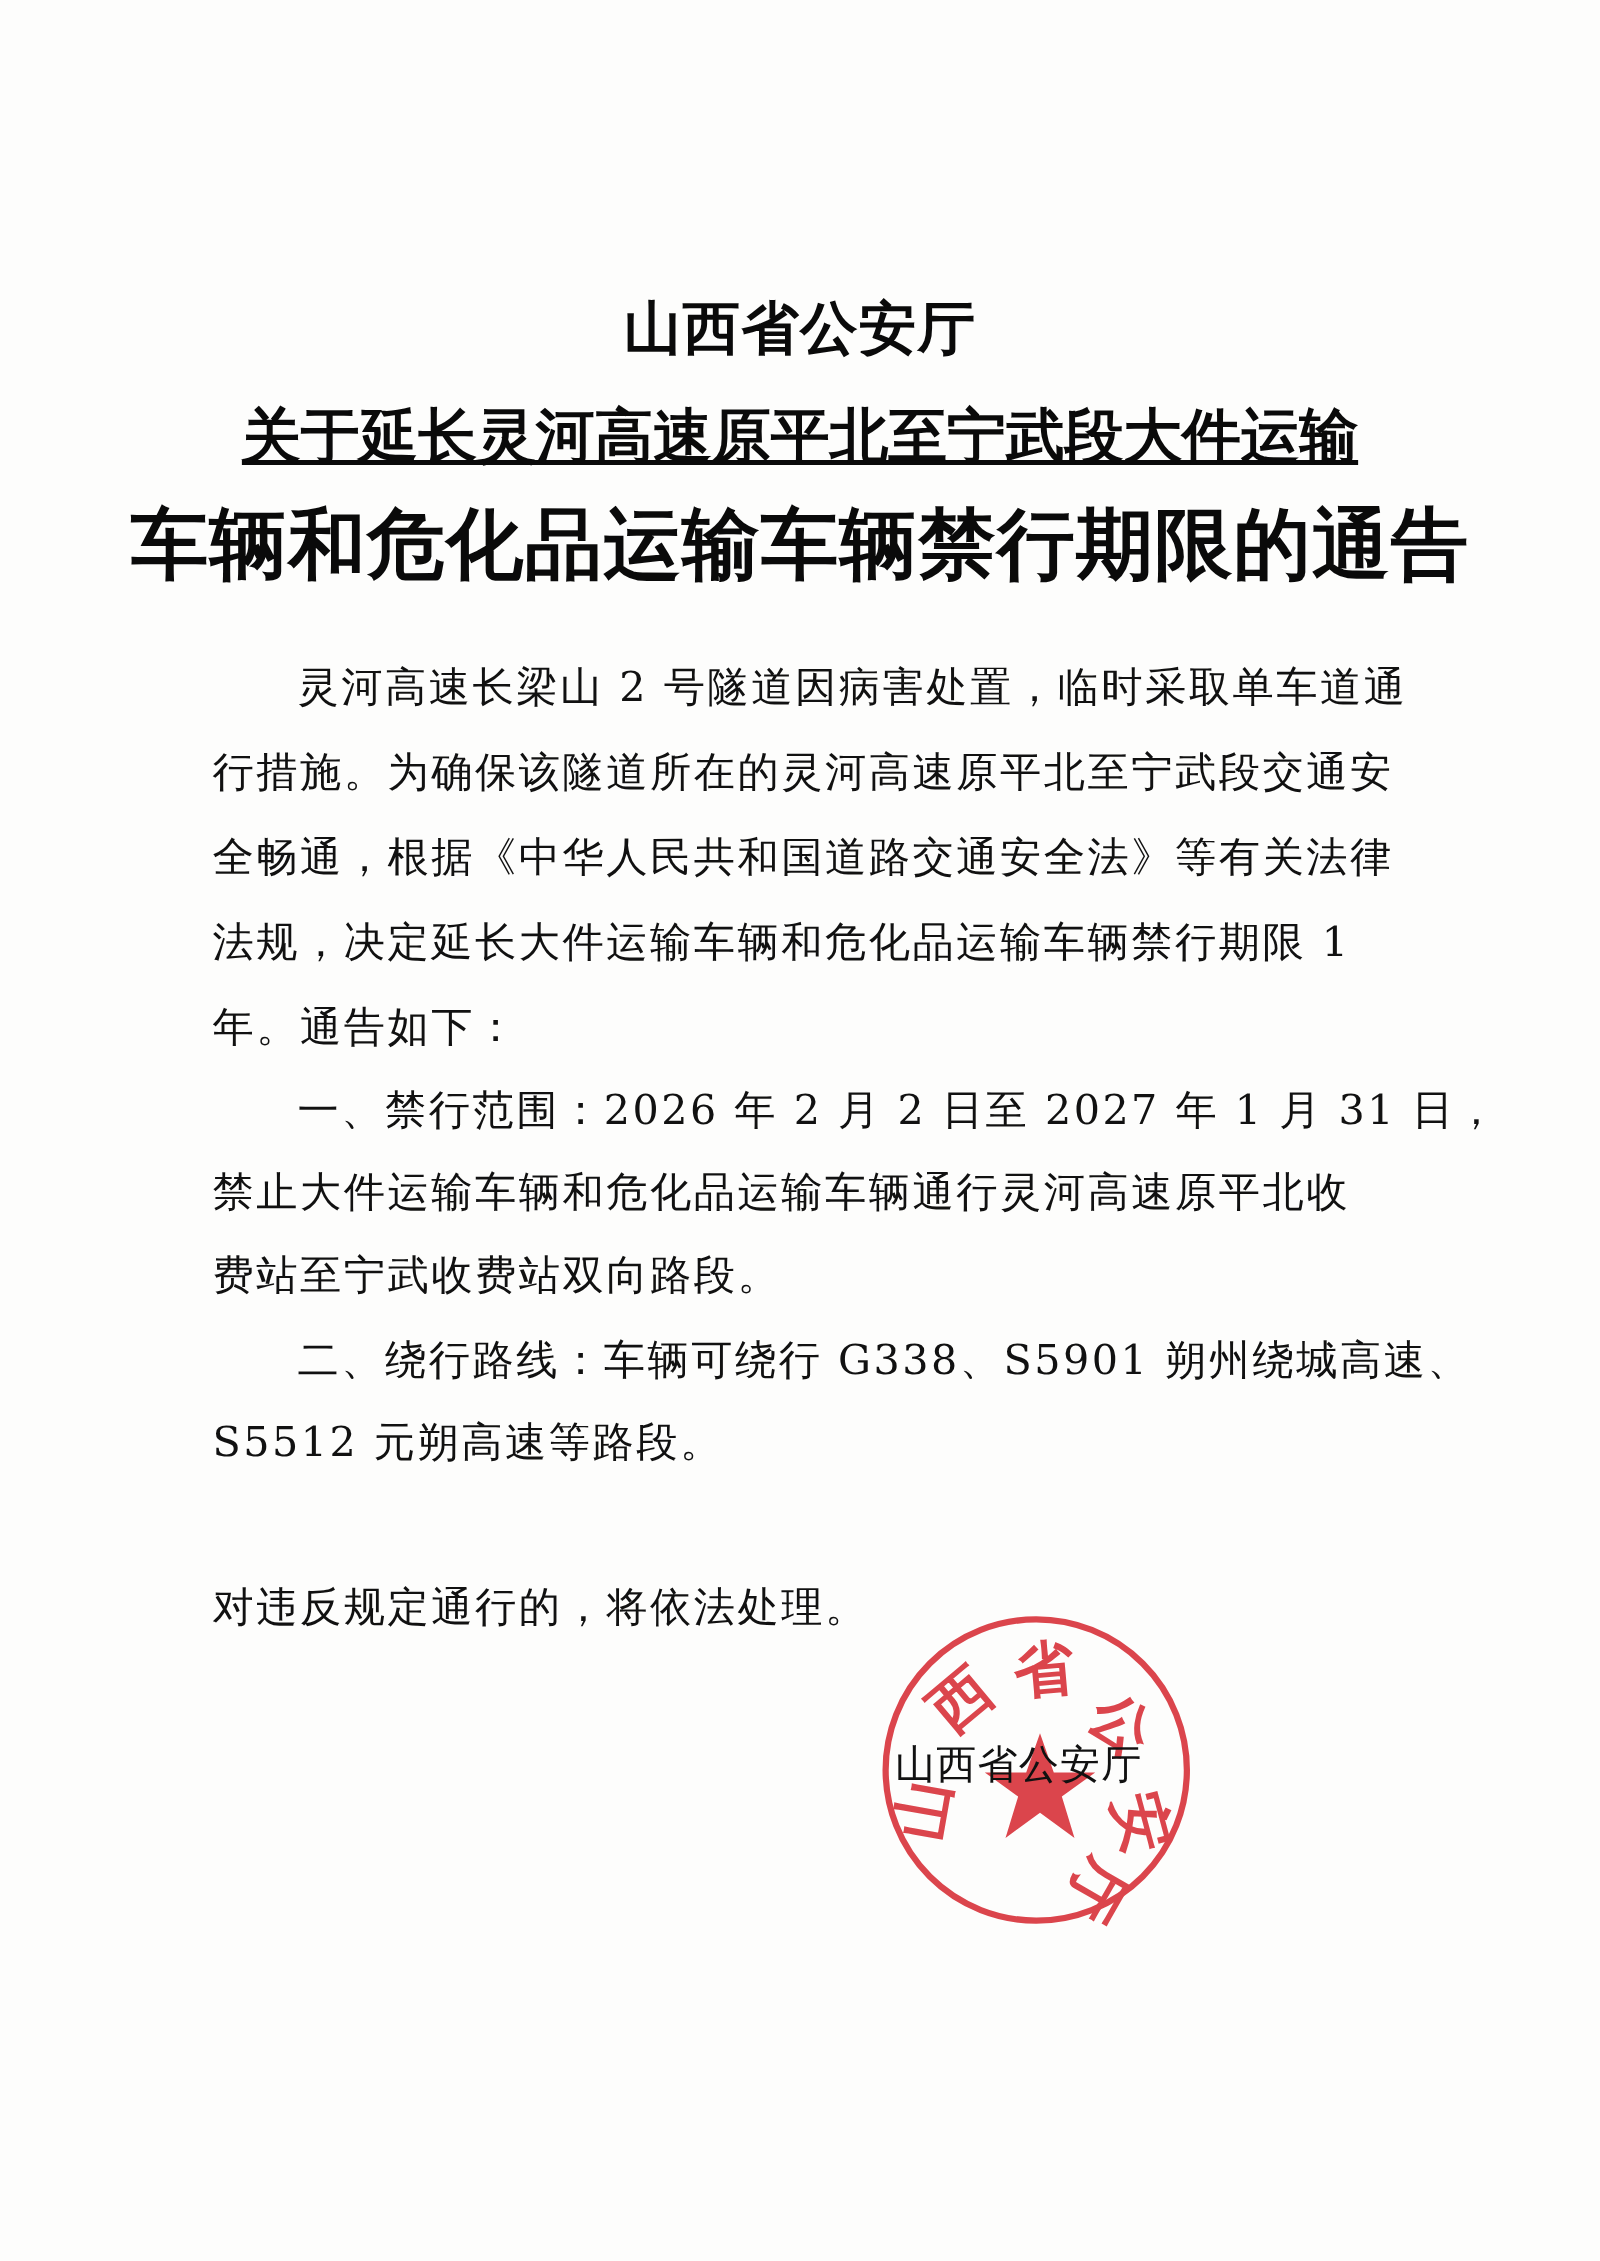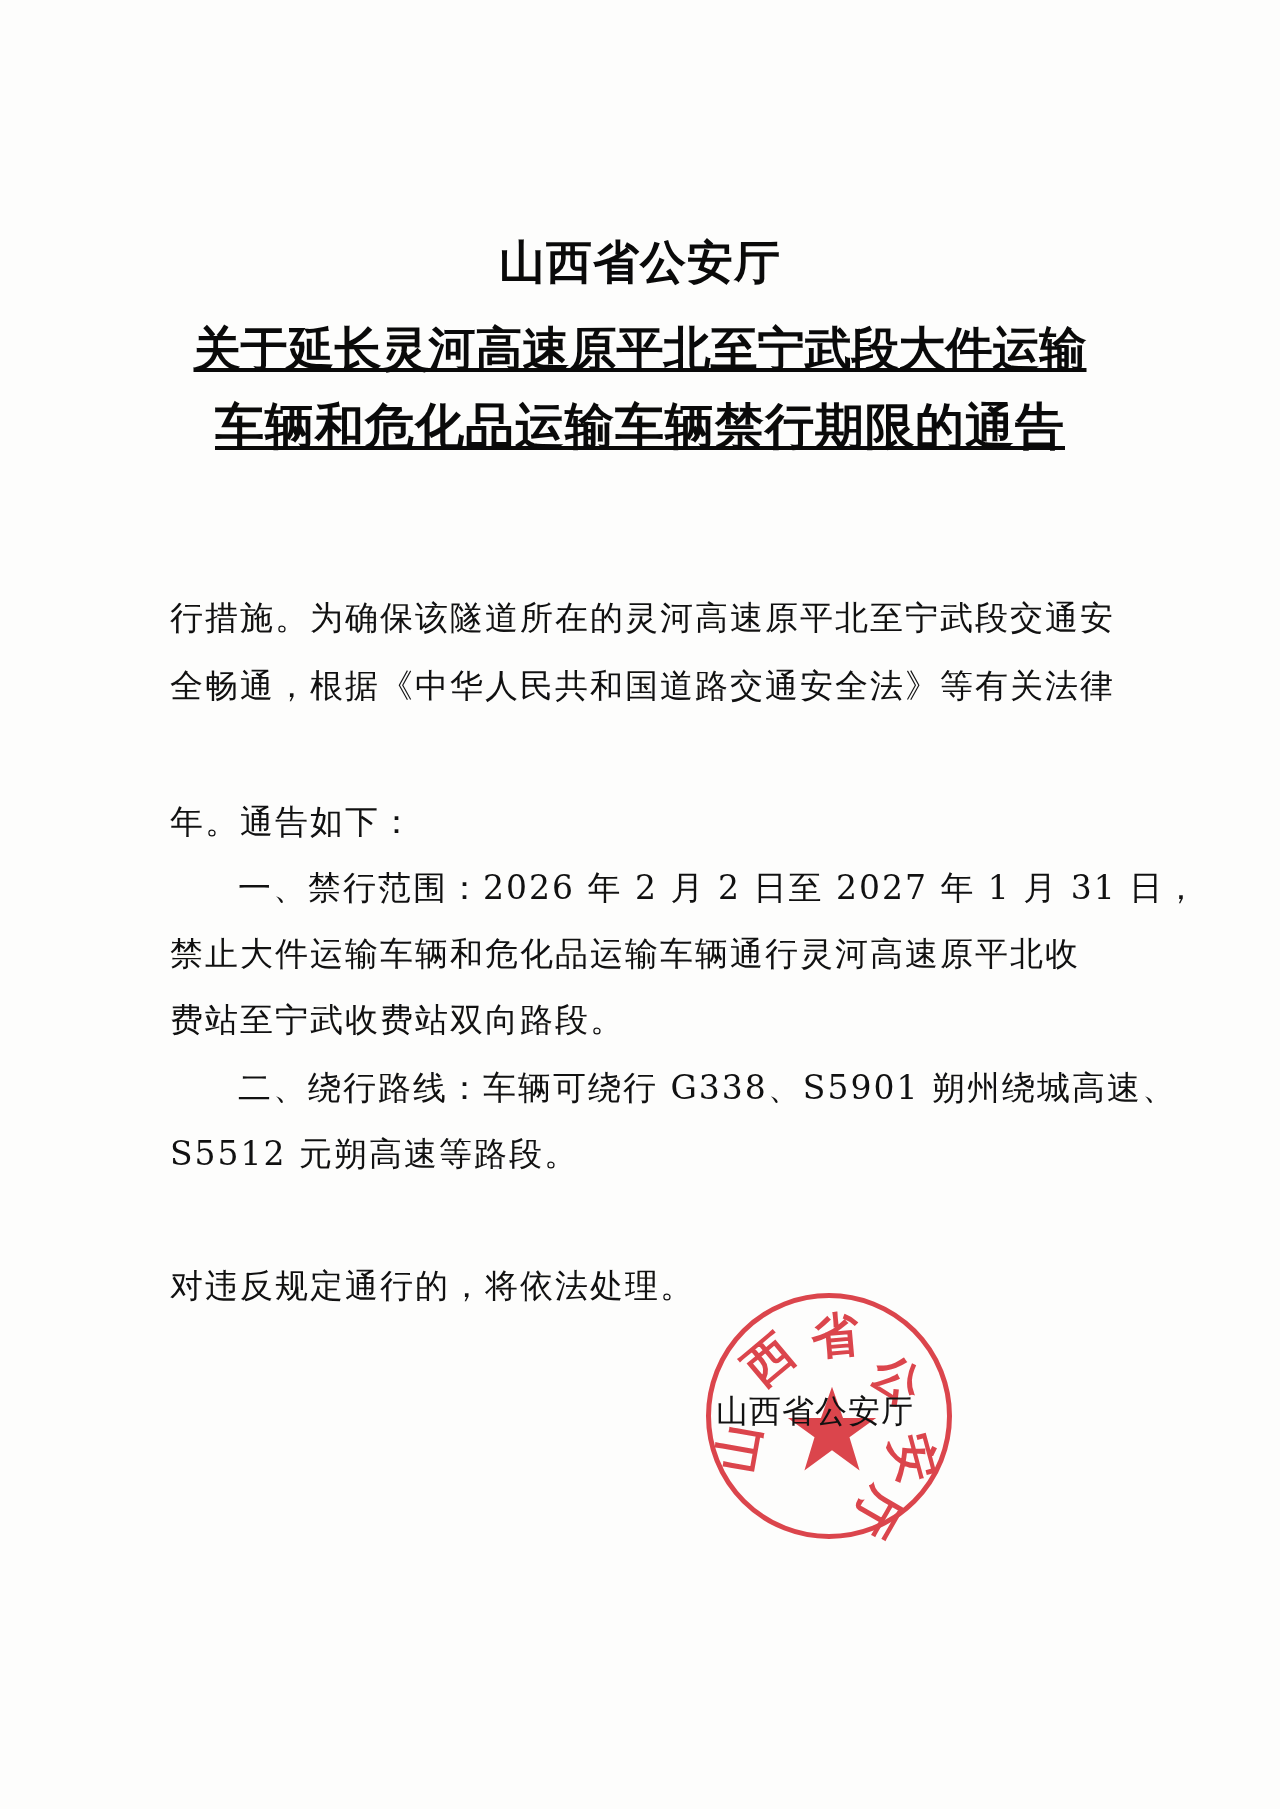--- a/index.html
+++ b/index.html
@@ -10,21 +10,21 @@
     color:#111;
   }
   .page { position:absolute; left:0; top:0; width:1280px; height:1809px; }
   .title {
     position:absolute; left:0; width:1280px; text-align:center;
     font-family: "DejaVu Sans", "Liberation Sans", sans-serif;
     font-weight:bold; color:#0a0a0a; letter-spacing:1px;
   }
   .t1 { top:232px; font-size:46px; }
   .t2 { top:318px; font-size:47px; letter-spacing:0px;text-decoration:underline; }
-  .t3 { top:394px; font-size:49px; letter-spacing:1px;text-decoration:underline; }
+  .t3 { top:394px; font-size:62px; letter-spacing:1px; }
   .body-line {
     position:absolute; left:170px; width:940px;
     font-size:33px; line-height:40px; white-space:nowrap; letter-spacing:2px;
   }
   .indent { left:238px; }
   .sig {
     position:absolute; font-size:32px; white-space:nowrap; letter-spacing:1px; z-index:2;
   }
   .seal {
     position:absolute; left:706px; top:1293px; width:246px; height:246px;
@@ -38,22 +38,24 @@
   .star { position:absolute; left:75px; top:85px; width:92px; height:92px; }
 </style>
 </head>
 <body>
 
 <div class="page">
   <div class="title t1">山西省公安厅</div>
   <div class="title t2">关于延长灵河高速原平北至宁武段大件运输</div>
   <div class="title t3">车辆和危化品运输车辆禁行期限的通告</div>
 
+  <div class="body-line indent" style="top:530px">灵河高速长梁山 2 号隧道因病害处置，临时采取单车道通</div>
   <div class="body-line" style="top:598px">行措施。为确保该隧道所在的灵河高速原平北至宁武段交通安</div>
   <div class="body-line" style="top:666px">全畅通，根据《中华人民共和国道路交通安全法》等有关法律</div>
+  <div class="body-line" style="top:734px">法规，决定延长大件运输车辆和危化品运输车辆禁行期限 1</div>
   <div class="body-line" style="top:802px">年。通告如下：</div>
   <div class="body-line indent" style="top:868px">一、禁行范围：2026 年 2 月 2 日至 2027 年 1 月 31 日，</div>
   <div class="body-line" style="top:1000px">费站至宁武收费站双向路段。</div>
   <div class="body-line" style="top:934px">禁止大件运输车辆和危化品运输车辆通行灵河高速原平北收</div>
   <div class="body-line indent" style="top:1068px">二、绕行路线：车辆可绕行 G338、S5901 朔州绕城高速、</div>
   <div class="body-line" style="top:1134px">S5512 元朔高速等路段。</div>
   <div class="body-line" style="top:1266px">对违反规定通行的，将依法处理。</div>
 
   <div class="seal">
     <span class="seal-char" style="left:4px;top:118px;transform:rotate(-80deg)">山</span>

